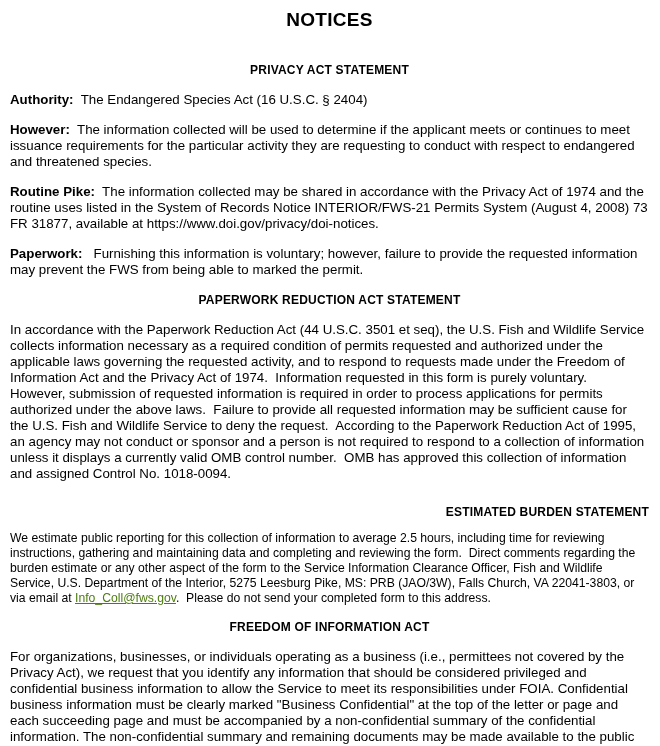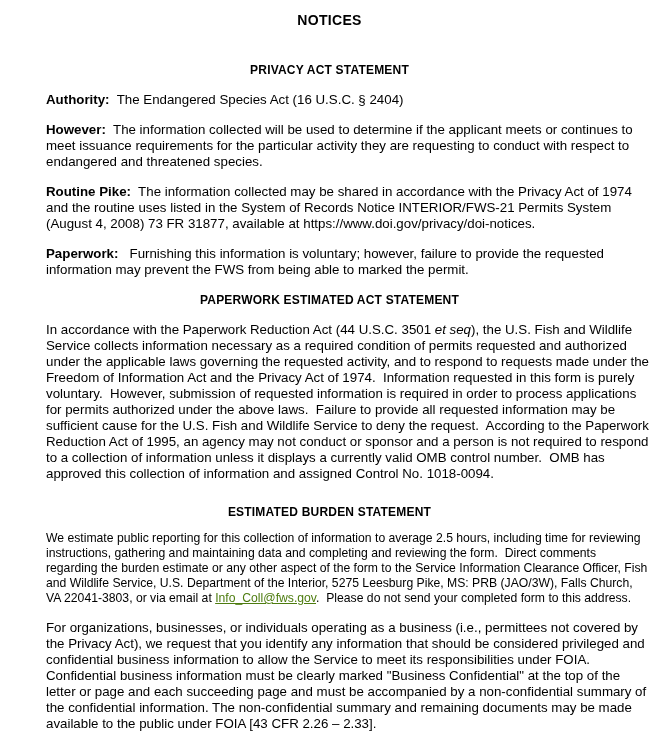--- a/index.html
+++ b/index.html
@@ -12,52 +12,50 @@
     font-family: "Liberation Sans", "DejaVu Sans", sans-serif;
     color: #000000;
     padding: 12px 11px 10px 10px;
   }
   .doc {
     width: 100%;
   }
   .doc-title {
     text-align: center;
     font-weight: bold;
-    font-size: 14px;
+    font-size: 19px;
     line-height: 16px;
     letter-spacing: 0.3px;
   }
   .section-heading {
     text-align: center;
     font-weight: bold;
     font-size: 12px;
     line-height: 16px;
     letter-spacing: 0.2px;
   }
   .heading-privacy   { margin-top: 34px; }
   .heading-paperwork { margin-top: 14px; }
-  .heading-burden    { margin-top: 22px; }
+  .heading-burden    { margin-top: 22px; text-align: right; }
   .heading-foia      { margin-top: 13px; }
   p.body-para {
     font-size: 13.3px;
     line-height: 16px;
     margin-top: 14px;
     white-space: pre-wrap;
-    margin-left: 36px;
   }
   p.body-para.small {
     font-size: 12.2px;
     line-height: 15px;
     margin-top: 11px;
   }
   .lead-label {
     font-weight: bold;
   }
   .italic {
-    font-style: italic;
   }
   a.email-link {
     color: #4d7c0f;
     text-decoration: underline;
     cursor: pointer;
   }
 </style>
 </head>
 <body>
 
@@ -68,24 +66,25 @@
   <div class="section-heading heading-privacy">PRIVACY ACT STATEMENT</div>
 
   <p class="body-para"><span class="lead-label">Authority:</span><span>  The Endangered Species Act (16 U.S.C. § 2404)</span></p>
 
   <p class="body-para"><span class="lead-label">However:</span><span>  The information collected will be used to determine if the applicant meets or continues to meet issuance requirements for the particular activity they are requesting to conduct with respect to endangered and threatened species.</span></p>
 
   <p class="body-para"><span class="lead-label">Routine Pike:</span><span>  The information collected may be shared in accordance with the Privacy Act of 1974 and the routine uses listed in the System of Records Notice INTERIOR/FWS-21 Permits System (August 4, 2008) 73 FR 31877, available at https://www.doi.gov/privacy/doi-notices.</span></p>
 
   <p class="body-para"><span class="lead-label">Paperwork:</span><span>   Furnishing this information is voluntary; however, failure to provide the requested information may prevent the FWS from being able to marked the permit.</span></p>
 
-  <div class="section-heading heading-paperwork">PAPERWORK ESTIMATED ACT STATEMENT</div>
+  <div class="section-heading heading-paperwork">PAPERWORK REDUCTION ACT STATEMENT</div>
 
   <p class="body-para"><span>In accordance with the Paperwork Reduction Act (44 U.S.C. 3501 </span><span class="italic">et seq</span><span>), the U.S. Fish and Wildlife Service collects information necessary as a required condition of permits requested and authorized under the applicable laws governing the requested activity, and to respond to requests made under the Freedom of Information Act and the Privacy Act of 1974.  Information requested in this form is purely voluntary.  However, submission of requested information is required in order to process applications for permits authorized under the above laws.  Failure to provide all requested information may be sufficient cause for the U.S. Fish and Wildlife Service to deny the request.  According to the Paperwork Reduction Act of 1995, an agency may not conduct or sponsor and a person is not required to respond to a collection of information unless it displays a currently valid OMB control number.  OMB has approved this collection of information and assigned Control No. 1018-0094.</span></p>
 
   <div class="section-heading heading-burden">ESTIMATED BURDEN STATEMENT</div>
 
   <p class="body-para small"><span>We estimate public reporting for this collection of information to average 2.5 hours, including time for reviewing instructions, gathering and maintaining data and completing and reviewing the form.  Direct comments regarding the burden estimate or any other aspect of the form to the Service Information Clearance Officer, Fish and Wildlife Service, U.S. Department of the Interior, 5275 Leesburg Pike, MS: PRB (JAO/3W), Falls Church, VA 22041-3803, or via email at </span><a class="email-link" href="#">Info_Coll@fws.gov</a><span>.  Please do not send your completed form to this address.</span></p>
 
+  <div class="section-heading heading-foia">FREEDOM OF INFORMATION ACT</div>
 
   <p class="body-para"><span>For organizations, businesses, or individuals operating as a business (i.e., permittees not covered by the Privacy Act), we request that you identify any information that should be considered privileged and confidential business information to allow the Service to meet its responsibilities under FOIA. Confidential business information must be clearly marked "Business Confidential" at the top of the letter or page and each succeeding page and must be accompanied by a non-confidential summary of the confidential information. The non-confidential summary and remaining documents may be made available to the public under FOIA [43 CFR 2.26 – 2.33].</span></p>
 
 </div>
 
 </body></html>

